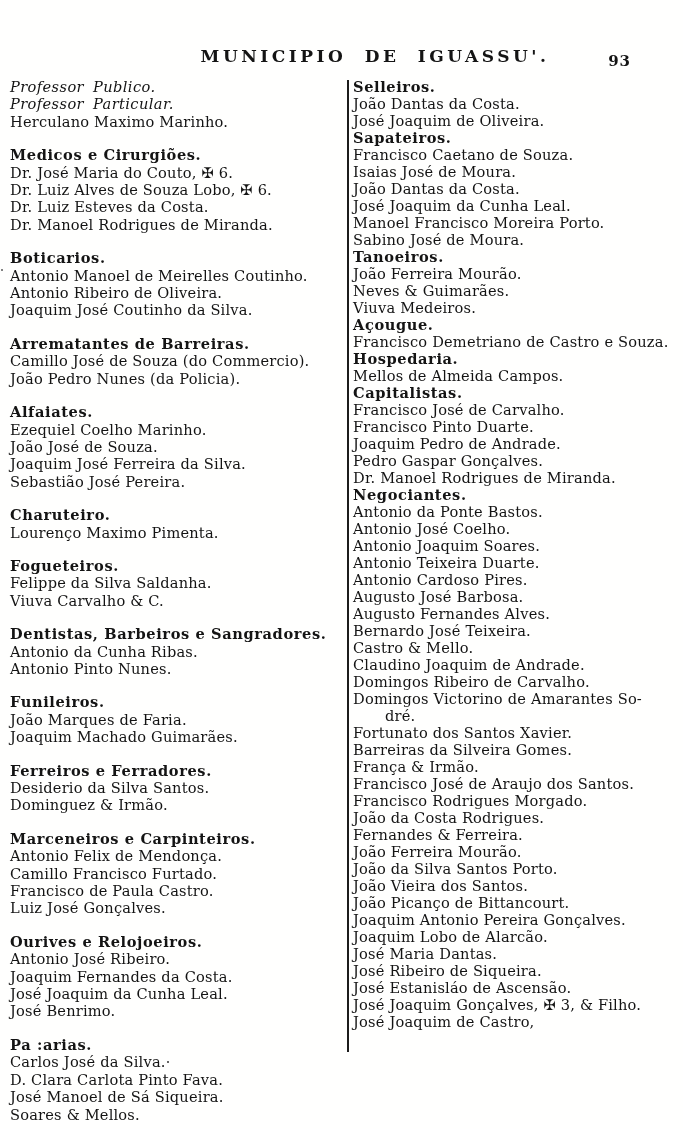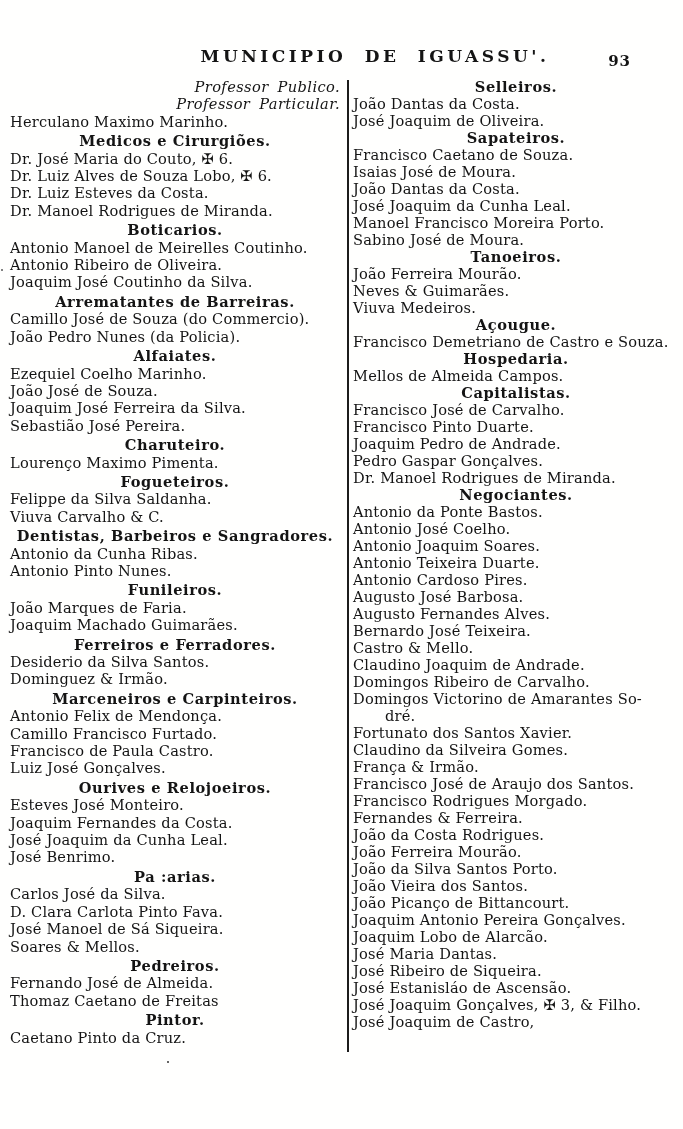--- a/index.html
+++ b/index.html
@@ -35,23 +35,23 @@
   }
   .col{
     position:absolute;top:0;
     font-size:14.6px;
     letter-spacing:0.2px;
   }
   .col-left{left:10px;width:330px;line-height:17.4px;}
   .col-right{left:353px;width:326px;line-height:17.0px;}
   .entry{white-space:nowrap;}
   .entry-cont{padding-left:32px;}
-  .heading{font-weight:bold;text-align:center;letter-spacing:0.6px;}
-  .col-left .heading{margin-top:2px;}
-  .heading-italic{font-style:italic;text-align:right;letter-spacing:0.4px;word-spacing:4px;}
+  .heading{font-weight:bold;letter-spacing:0.6px;}
+  .col-left .heading{margin-top:16px;}
+  .heading-italic{font-style:italic;text-align:left;letter-spacing:0.4px;word-spacing:4px;}
   .col-left .entry,.col-left .entry-cont{text-align:left;}
 </style>
 </head>
 <body>
 
 <div class="page">
   <div class="header">
     <div class="title">MUNICIPIO DE IGUASSU'.</div>
     <div class="page-number">93</div>
   </div>
@@ -91,21 +91,21 @@
         <div class="entry">Joaquim Machado Guimarães.</div>
         <div class="heading">Ferreiros e Ferradores.</div>
         <div class="entry">Desiderio da Silva Santos.</div>
         <div class="entry">Dominguez &amp; Irmão.</div>
         <div class="heading">Marceneiros e Carpinteiros.</div>
         <div class="entry">Antonio Felix de Mendonça.</div>
         <div class="entry">Camillo Francisco Furtado.</div>
         <div class="entry">Francisco de Paula Castro.</div>
         <div class="entry">Luiz José Gonçalves.</div>
         <div class="heading">Ourives e Relojoeiros.</div>
-        <div class="entry">Esteves José Monteiro.</div>
+        <div class="entry">Antonio José Ribeiro.</div>
         <div class="entry">Joaquim Fernandes da Costa.</div>
         <div class="entry">José Joaquim da Cunha Leal.</div>
         <div class="entry">José Benrimo.</div>
         <div class="heading">Pa :arias.</div>
         <div class="entry">Carlos José da Silva.</div>
         <div class="entry">D. Clara Carlota Pinto Fava.</div>
         <div class="entry">José Manoel de Sá Siqueira.</div>
         <div class="entry">Soares &amp; Mellos.</div>
         <div class="heading">Pedreiros.</div>
         <div class="entry">Fernando José de Almeida.</div>
@@ -146,26 +146,26 @@
         <div class="entry">Antonio Cardoso Pires.</div>
         <div class="entry">Augusto José Barbosa.</div>
         <div class="entry">Augusto Fernandes Alves.</div>
         <div class="entry">Bernardo José Teixeira.</div>
         <div class="entry">Castro &amp; Mello.</div>
         <div class="entry">Claudino Joaquim de Andrade.</div>
         <div class="entry">Domingos Ribeiro de Carvalho.</div>
         <div class="entry">Domingos Victorino de Amarantes So-</div>
         <div class="entry-cont">dré.</div>
         <div class="entry">Fortunato dos Santos Xavier.</div>
-        <div class="entry">Claudino da Silveira Gomes.</div>
+        <div class="entry">Barreiras da Silveira Gomes.</div>
         <div class="entry">França &amp; Irmão.</div>
         <div class="entry">Francisco José de Araujo dos Santos.</div>
         <div class="entry">Francisco Rodrigues Morgado.</div>
+        <div class="entry">João da Costa Rodrigues.</div>
         <div class="entry">Fernandes &amp; Ferreira.</div>
-        <div class="entry">João da Costa Rodrigues.</div>
         <div class="entry">João Ferreira Mourão.</div>
         <div class="entry">João da Silva Santos Porto.</div>
         <div class="entry">João Vieira dos Santos.</div>
         <div class="entry">João Picanço de Bittancourt.</div>
         <div class="entry">Joaquim Antonio Pereira Gonçalves.</div>
         <div class="entry">Joaquim Lobo de Alarcão.</div>
         <div class="entry">José Maria Dantas.</div>
         <div class="entry">José Ribeiro de Siqueira.</div>
         <div class="entry">José Estanisláo de Ascensão.</div>
         <div class="entry">José Joaquim Gonçalves, ✠ 3, &amp; Filho.</div>

